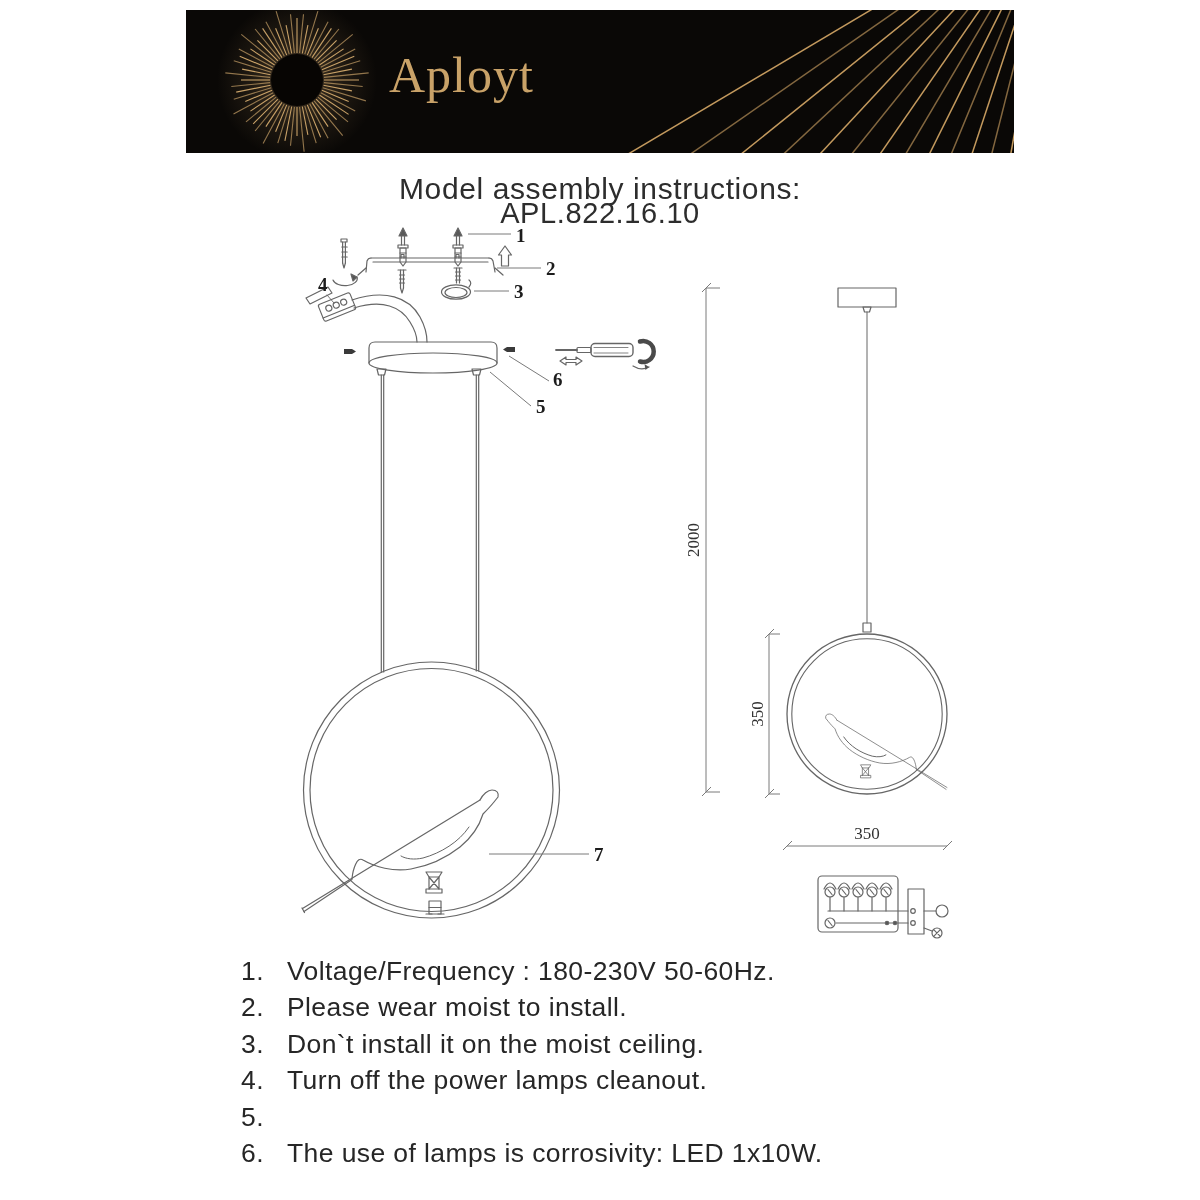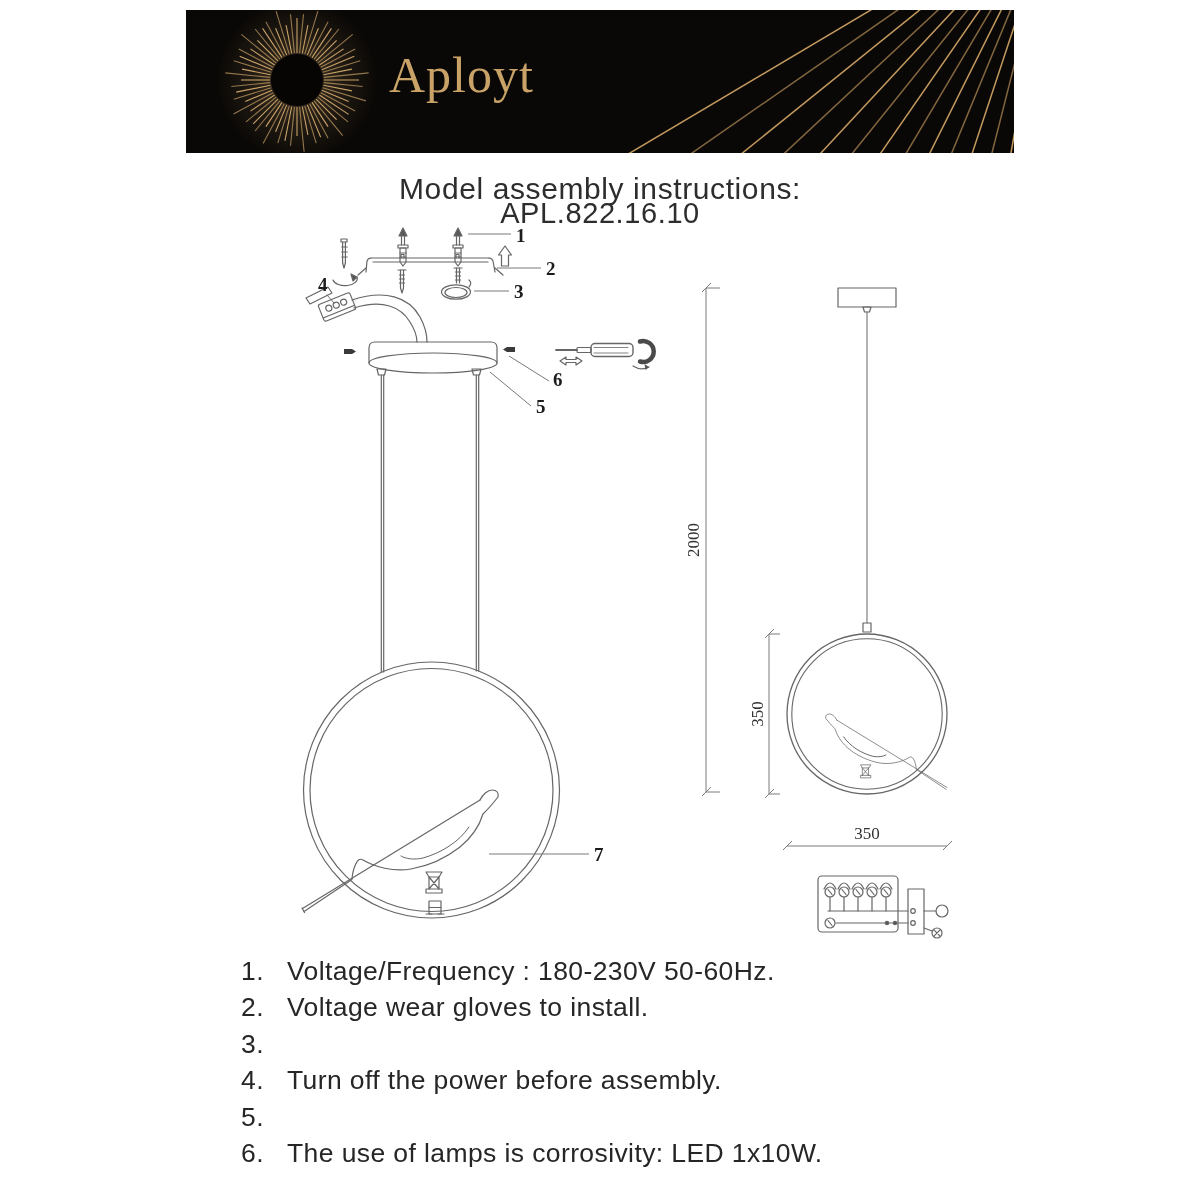--- a/index.html
+++ b/index.html
@@ -334,28 +334,29 @@
     </g>
   </svg>
 
   <div class="instructions">
     <div class="irow">
       <span class="inum">1.</span>
       <span class="itxt">Voltage/Frequency : 180-230V 50-60Hz.</span>
     </div>
     <div class="irow">
       <span class="inum">2.</span>
-      <span class="itxt">Voltage wear gloves to install.</span>
+      <span class="itxt">Please wear moist to install.</span>
     </div>
     <div class="irow">
       <span class="inum">3.</span>
+      <span class="itxt">Don`t install it on the moist ceiling.</span>
     </div>
     <div class="irow">
       <span class="inum">4.</span>
-      <span class="itxt">Turn off the power before assembly.</span>
+      <span class="itxt">Turn off the power lamps cleanout.</span>
     </div>
     <div class="irow">
       <span class="inum">5.</span>
     </div>
     <div class="irow">
       <span class="inum">6.</span>
       <span class="itxt">The use of lamps is corrosivity: LED 1x10W.</span>
     </div>
   </div>
 

